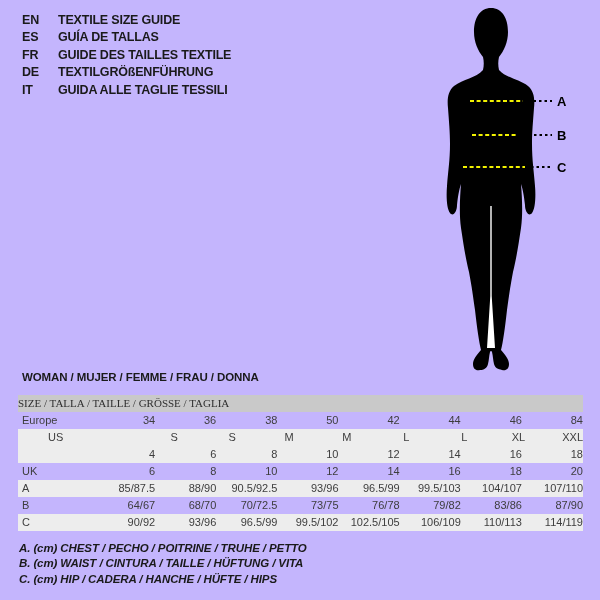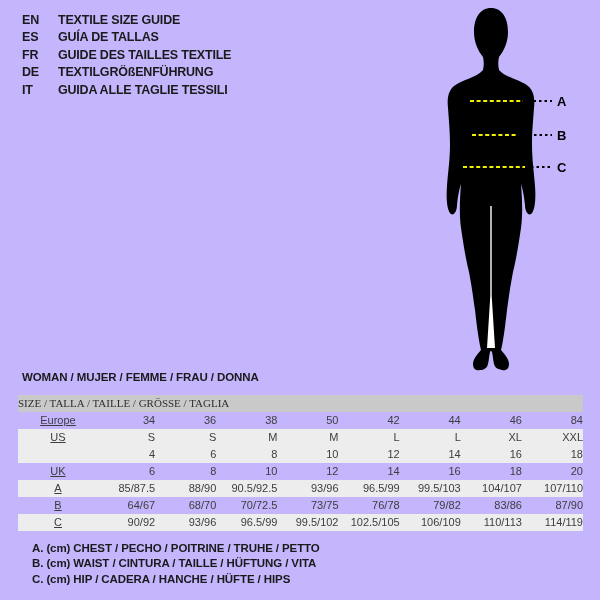--- a/index.html
+++ b/index.html
@@ -12,24 +12,24 @@
   .lang-row{display:flex;line-height:17.4px;font-size:12.5px;font-weight:bold;letter-spacing:-0.2px;}
   .lang-row .code{width:36px;flex:0 0 36px;}
   
   .figure-svg{position:absolute;left:406px;top:0;}
   
   .woman-title{position:absolute;left:22px;top:371px;font-size:11.5px;font-weight:bold;letter-spacing:-0.1px;text-align:right;}
   
   .size-table{position:absolute;left:18px;top:395px;width:565px;font-size:11px;color:#3d3d3d;}
   .t-header{height:17px;line-height:17px;font-size:11px;color:#2e2e2e;font-family:Liberation Serif, serif;}
   .t-row{display:grid;grid-template-columns:76px repeat(8,1fr);height:17px;line-height:17px;}
-  .t-label{padding-left:4px;text-align:center;text-decoration:underline;}
+  .t-label{padding-left:4px;text-align:left;}
   .t-cell{text-align:right;}
   
-  .legend{position:absolute;left:32px;top:541px;}
+  .legend{position:absolute;left:19px;top:541px;font-style:italic;}
   .legend-line{font-size:11.5px;font-weight:bold;line-height:15.4px;letter-spacing:-0.1px;}
 </style>
 </head>
 <body>
 
 <div class="canvas">
 
   <div class="lang-list" id="langList">
       <div class="lang-row">
         <span class="code">EN</span>
@@ -118,21 +118,21 @@
         <span class="t-label">Europe</span>
         <span class="t-cell">34</span>
         <span class="t-cell">36</span>
         <span class="t-cell">38</span>
         <span class="t-cell">50</span>
         <span class="t-cell">42</span>
         <span class="t-cell">44</span>
         <span class="t-cell">46</span>
         <span class="t-cell">84</span>
       </div>
-      <div class="t-row" style="background: rgb(237, 237, 237);">
+      <div class="t-row" style="background: rgb(237, 237, 237); padding-left: 26px;">
         <span class="t-label">US</span>
         <span class="t-cell">S</span>
         <span class="t-cell">S</span>
         <span class="t-cell">M</span>
         <span class="t-cell">M</span>
         <span class="t-cell">L</span>
         <span class="t-cell">L</span>
         <span class="t-cell">XL</span>
         <span class="t-cell">XXL</span>
       </div>

